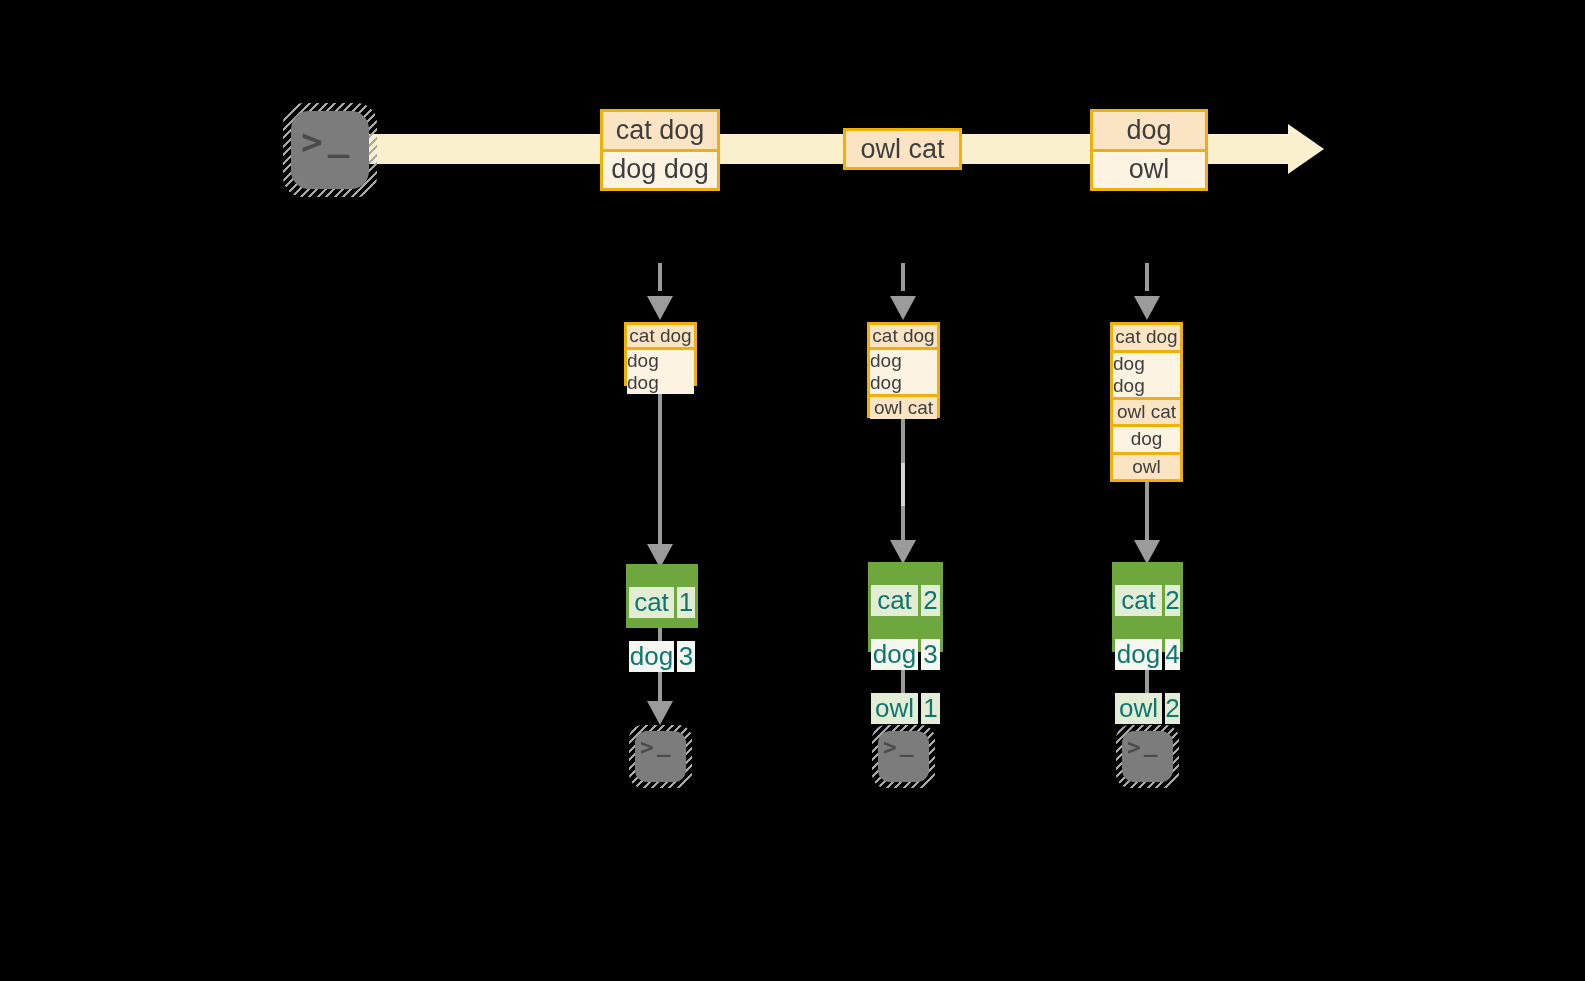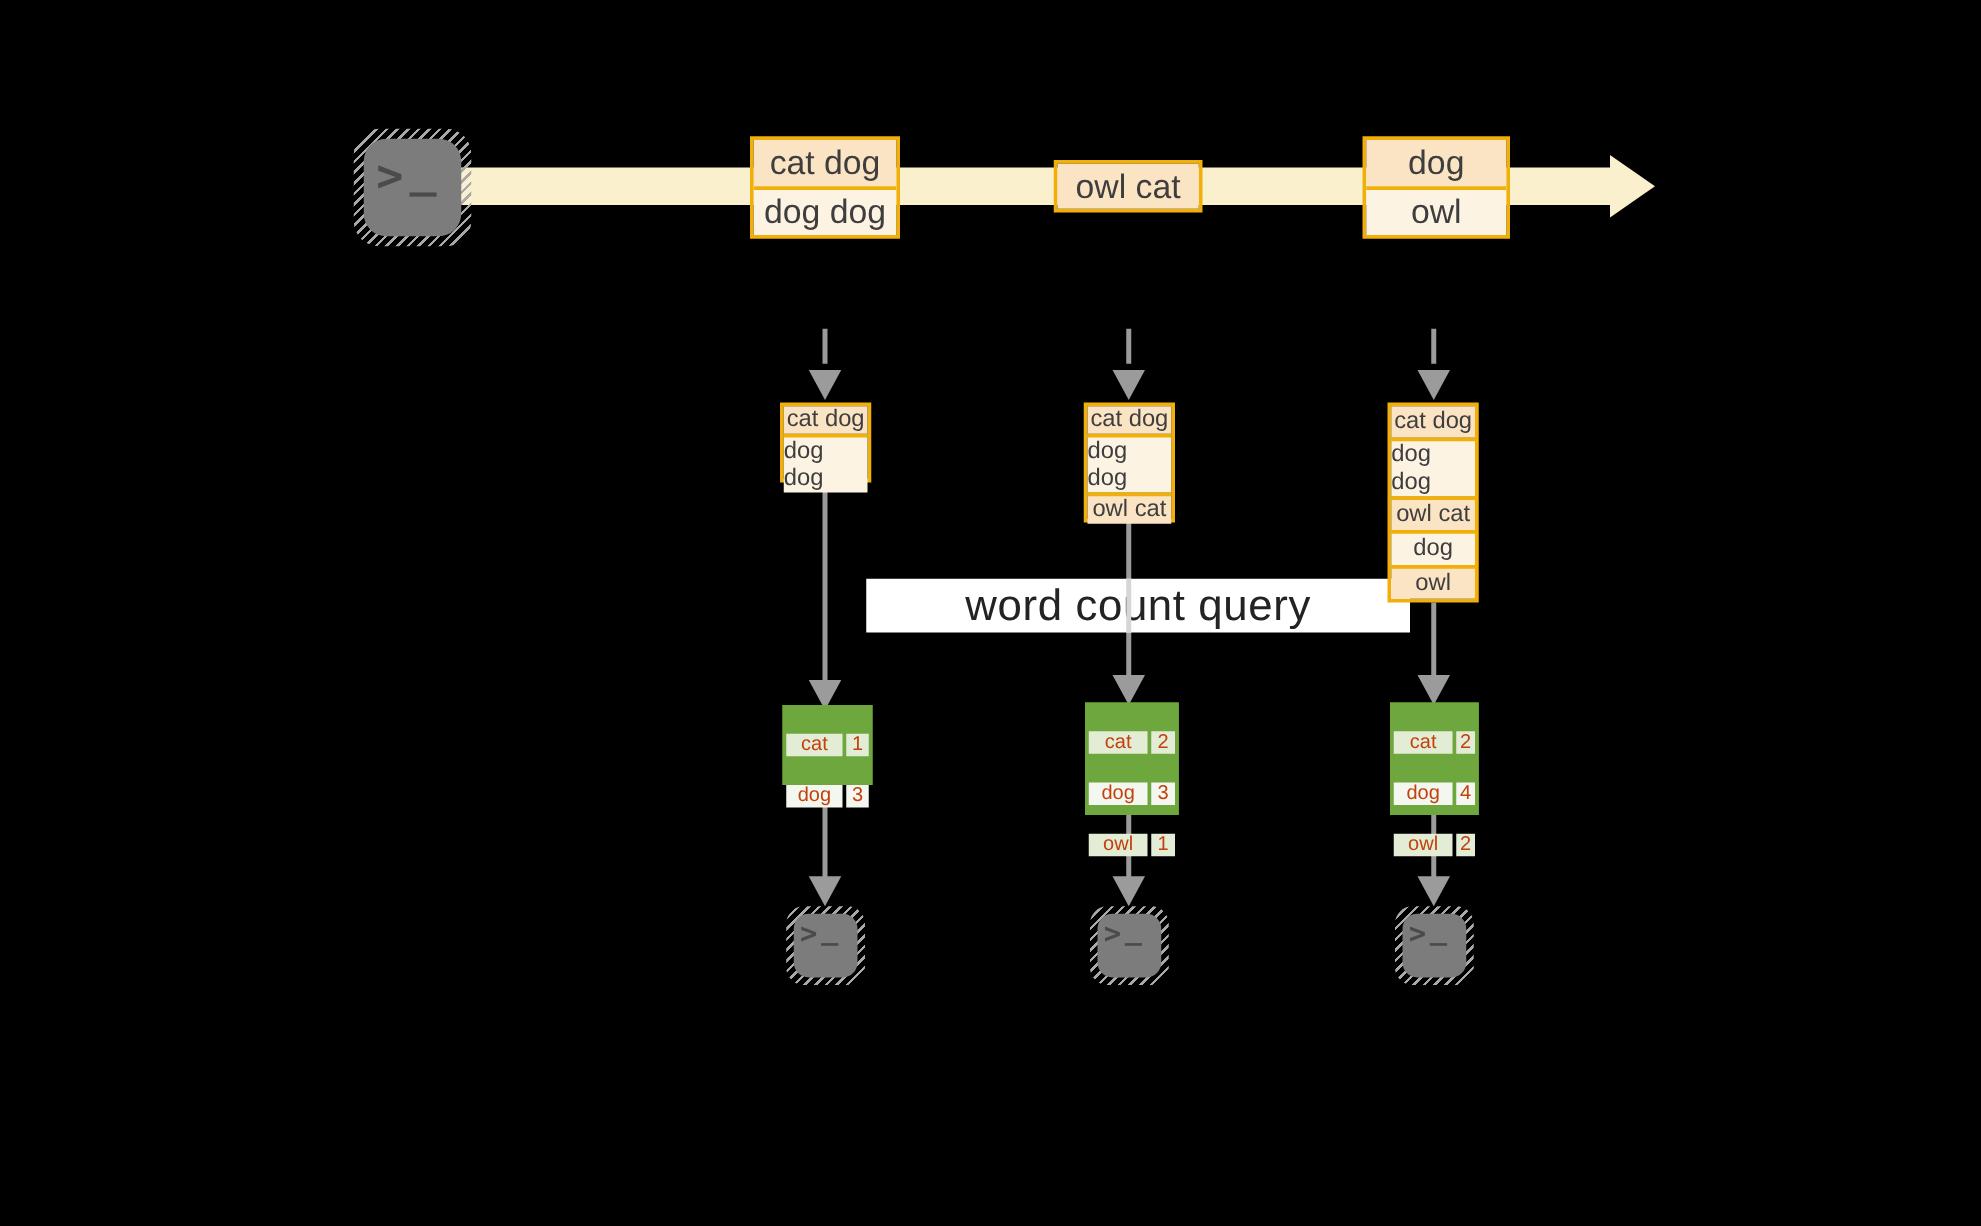--- a/index.html
+++ b/index.html
@@ -54,21 +54,21 @@
   .stack2{left:867px;height:96px;}
   .stack3{left:1110px;height:160px;}
   
   .banner{position:absolute;left:693px;top:463px;width:435px;height:43px;background:#FFFFFF;z-index:4;
     display:flex;align-items:center;justify-content:center;}
   .banner span{color:#232323;font-size:35px;font-weight:300;letter-spacing:0.5px;}
   .line-over-banner{position:absolute;left:901px;top:463px;width:4px;height:43px;background:#D6D6D6;z-index:5;}
   
   .ctable{position:absolute;z-index:6;border:3px solid #6EA73E;background:#6EA73E;
     display:grid;grid-template-columns:47px 1fr;gap:3px;box-sizing:border-box;}
-  .ctable .cell{display:flex;align-items:center;justify-content:center;color:#c2410c;font-size:16px;margin-top:20px;}
+  .ctable .cell{display:flex;align-items:center;justify-content:center;color:#0f766e;font-size:26px;margin-top:20px;}
   .tab1{left:626px;top:564px;width:72px;height:64px;grid-template-columns:45px 1fr;}
   .tab2{left:868px;top:562px;width:75px;height:90px;}
   .tab3{left:1112px;top:562px;width:71px;height:90px;}
   .cell.g{background:#E3EDD6;}
   .cell.w{background:#F4F7EF;}
 </style>
 </head>
 <body>
 
 <div class="canvas">
@@ -117,23 +117,20 @@
     <div class="srow fill-dark">owl</div>
   </div>
 
   <div class="vline x-c1" style="top:386px;height:158px;"></div>
   <div class="head hx-c1" style="top:544px;"></div>
   <div class="vline x-c2" style="top:418px;height:122px;"></div>
   <div class="head hx-c2" style="top:540px;"></div>
   <div class="vline x-c3" style="top:482px;height:58px;"></div>
   <div class="head hx-c3" style="top:540px;"></div>
 
-  <div class="banner">
-    <span>word count query</span>
-  </div>
   <div class="line-over-banner"></div>
 
   <div class="ctable tab1">
     <div class="cell g">cat</div>
     <div class="cell g">1</div>
     <div class="cell w">dog</div>
     <div class="cell w">3</div>
   </div>
   <div class="ctable tab2">
     <div class="cell g">cat</div>

